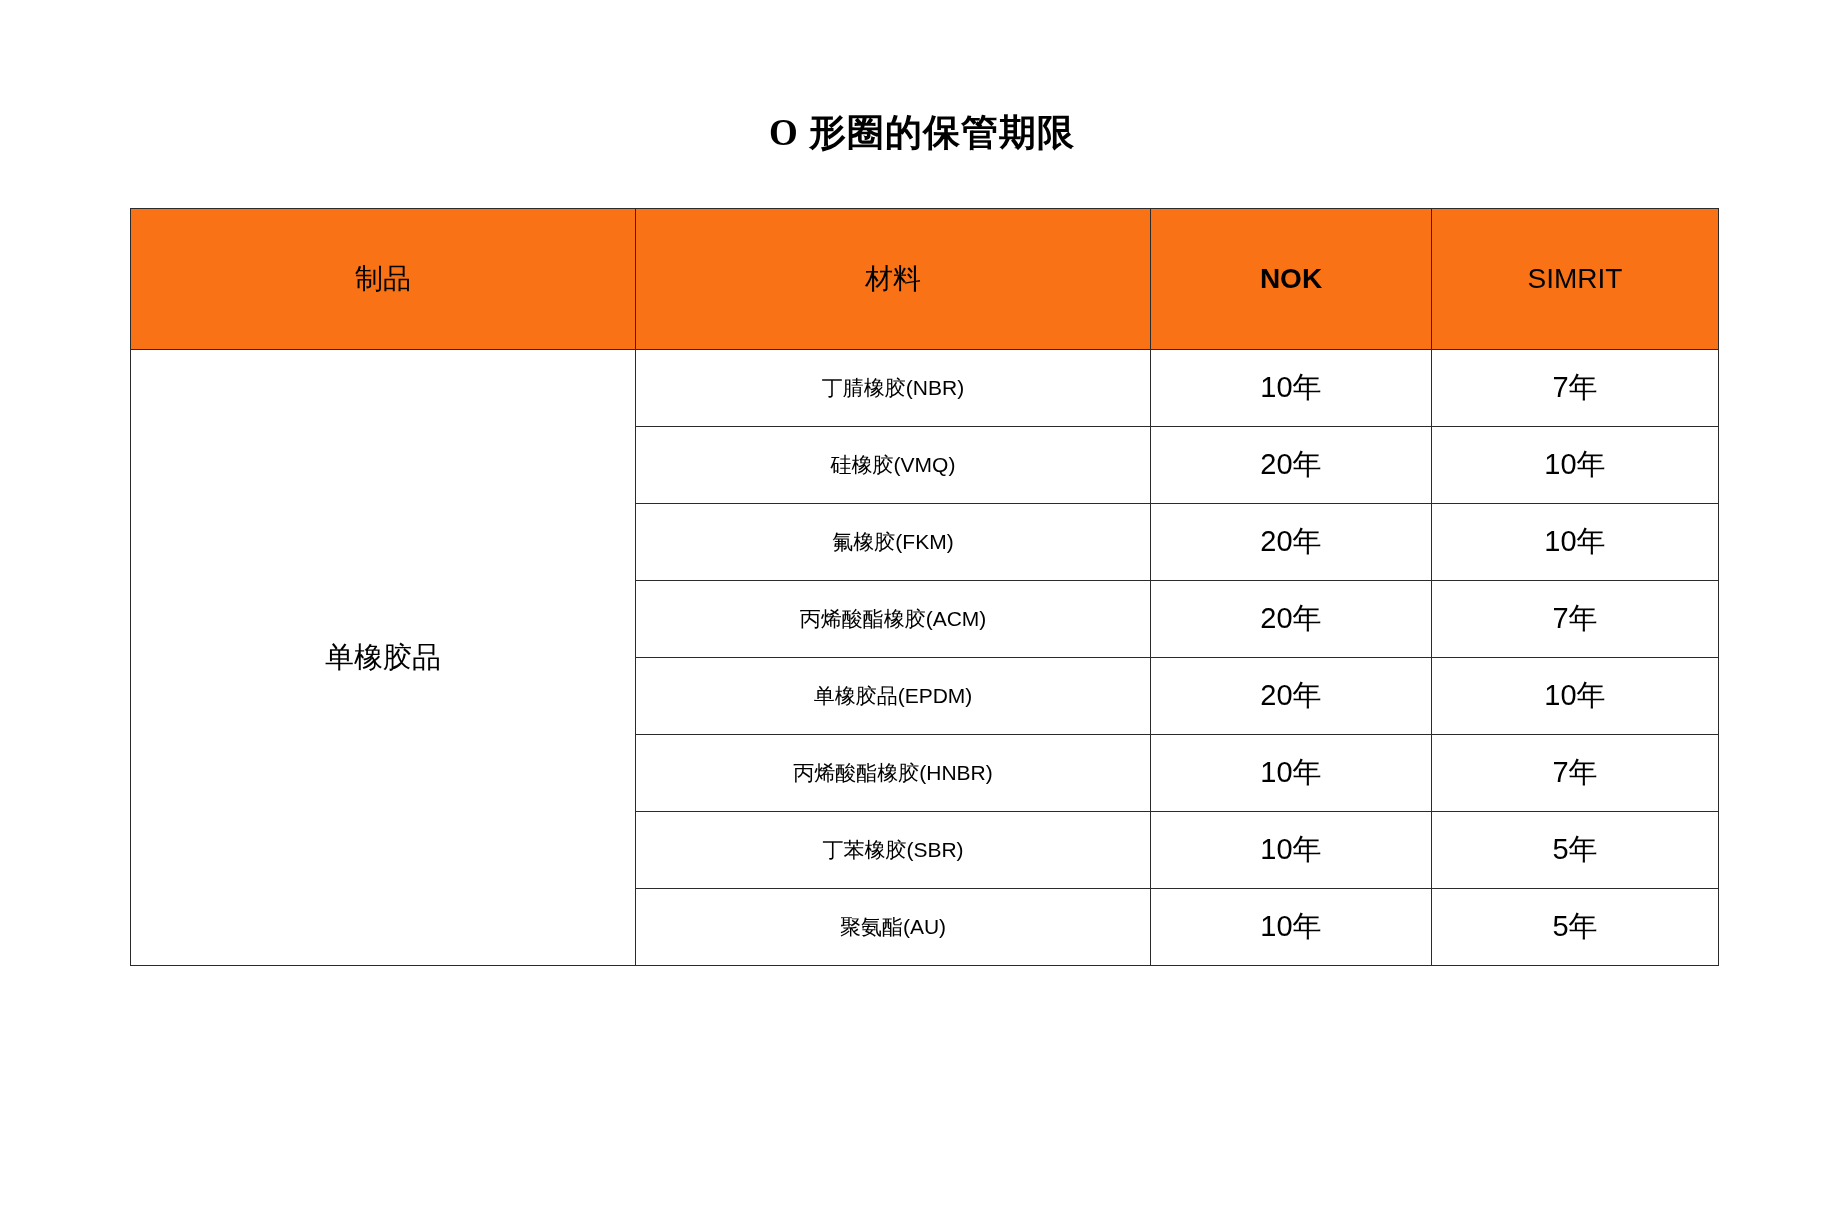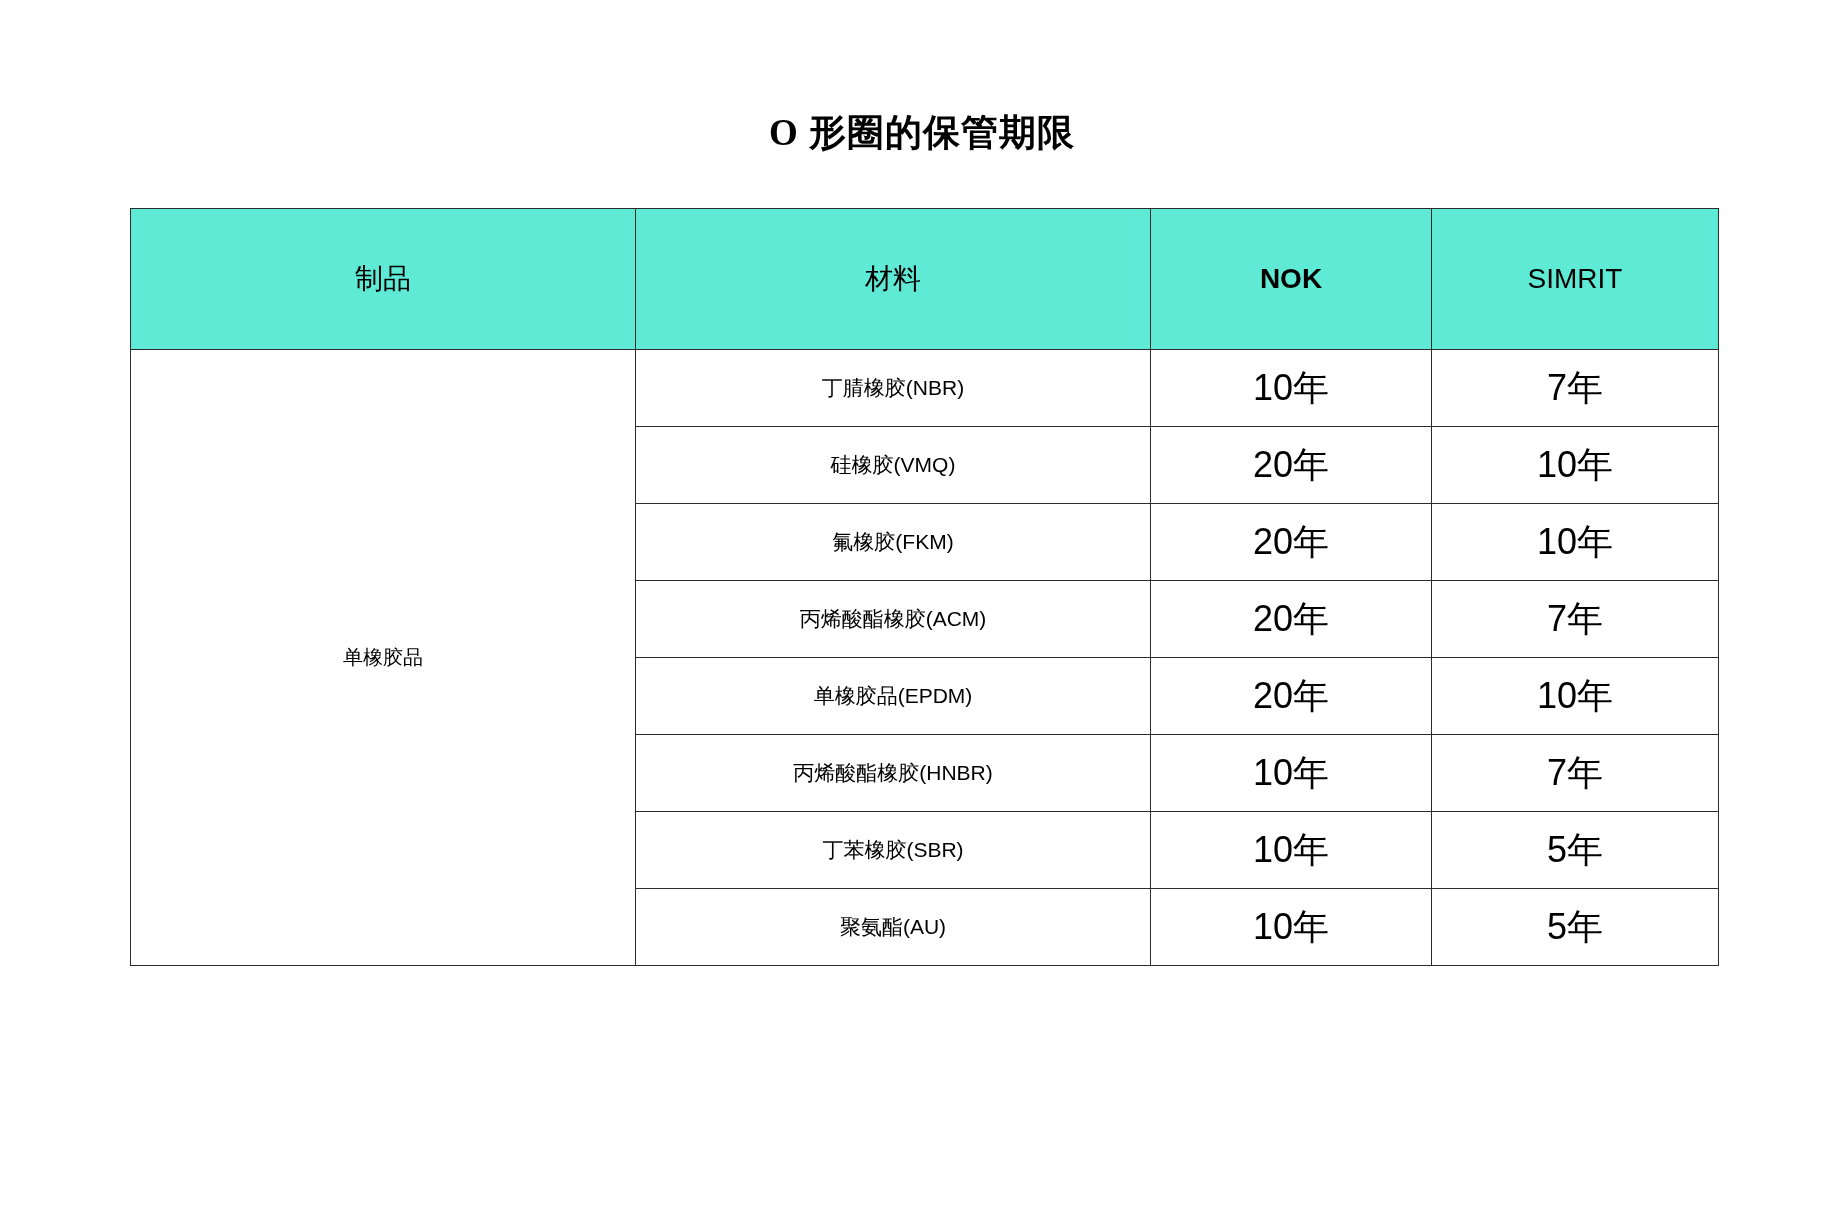--- a/index.html
+++ b/index.html
@@ -45,36 +45,36 @@
     table-layout: fixed;
   }
   table.spec td, table.spec th {
     border: 1px solid #2b2b2b;
     padding: 0;
     text-align: center;
     vertical-align: middle;
     font-weight: normal;
   }
   thead th {
-    background: #5eead4;
+    background: #f97316;
     height: 140px;
     font-size: 28px;
     font-weight: bold;
   }
   thead th.h-product { width: 504px; }
   thead th.h-material { width: 514px; }
   thead th.h-nok { width: 280px; font-weight: bold; }
   thead th.h-simrit { width: 286px; }
 
   tbody td {
     height: 76px;
-    font-size: 36px;
+    font-size: 29px;
   }
   td.product-cell {
-    font-size: 20px;
+    font-size: 29px;
     font-weight: bold;
     border-radius: 21px;
   }
   td.material-cell {
     font-size: 21px;
   }
   .note {
     position: absolute;
     left: 232px;
     top: 995px;

